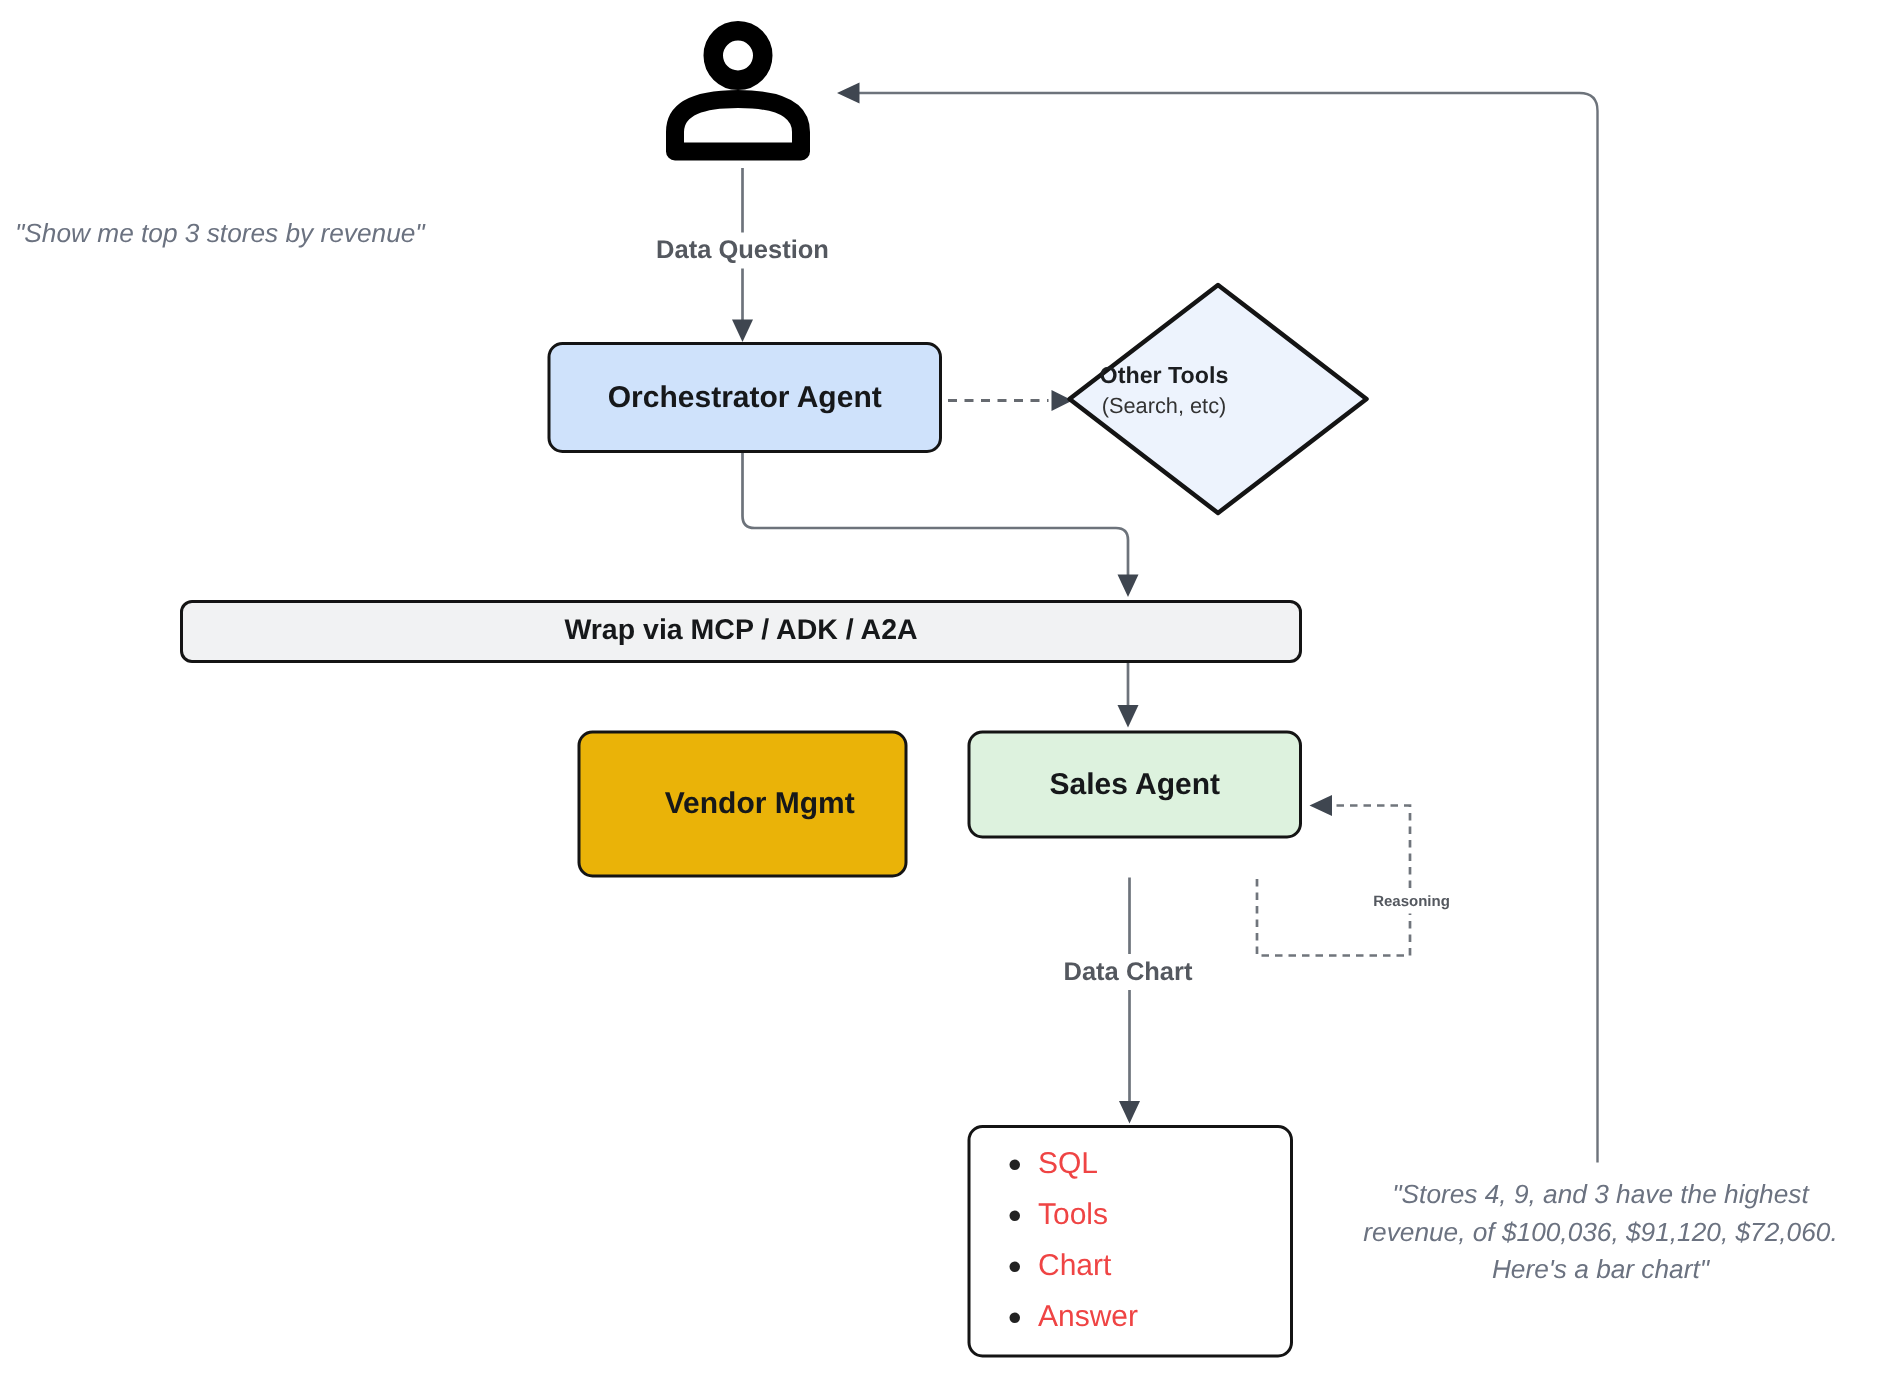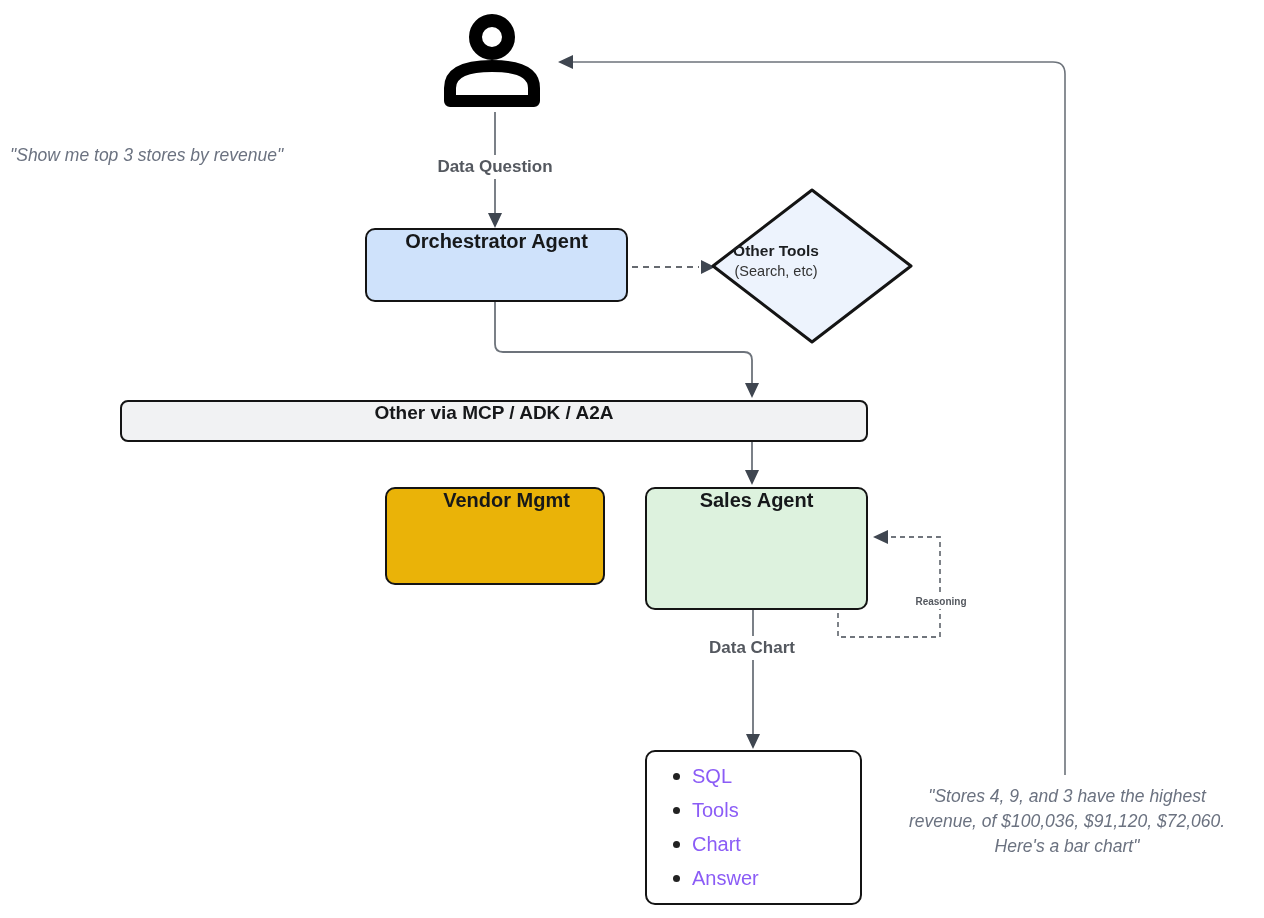--- a/index.html
+++ b/index.html
@@ -15,45 +15,45 @@
   .overlay {
     position: absolute;
     left: 0; top: 0;
     width: 1264px; height: 918px;
     z-index: 1;
   }
   .node {
     position: absolute;
     z-index: 2;
     display: flex;
-    align-items: flex-start;
+    align-items: center;
     justify-content: center;
     border: 2.5px solid #141414;
     border-radius: 10px;
     font-weight: bold;
     font-size: 20px;
     color: #16181a;
     text-align: center;
   }
   .node-orchestrator { left: 365px; top: 228px; width: 263px; height: 74px; background: #cfe2fb; }
   .node-bar { left: 120px; top: 400px; width: 748px; height: 42px; background: #f1f2f3; border-radius: 8px; font-size: 19px; }
   .node-inventory { left: 123px; top: 487px; width: 220px; height: 98px; background: #fbf3dc; }
   .node-vendor { left: 385px; top: 487px; width: 220px; height: 98px; background: #eab308; padding-left: 23px; }
-  .node-sales { left: 645px; top: 487px; width: 223px; height: 123px; background: #ddf2de; }
+  .node-sales { left: 645px; top: 487px; width: 223px; height: 72px; background: #ddf2de; }
   .node-output {
     left: 645px; top: 750px; width: 217px; height: 155px;
     background: #ffffff;
     flex-direction: column;
     align-items: flex-start;
     justify-content: center;
     font-weight: normal;
     padding-left: 26px;
     gap: 11px;
   }
-  .bullet-item { display: flex; align-items: center; gap: 12px; font-size: 20px; color: #8b5cf6; }
+  .bullet-item { display: flex; align-items: center; gap: 12px; font-size: 20px; color: #ef4444; }
   .bullet-dot { width: 7px; height: 7px; border-radius: 50%; background: #222; flex: 0 0 auto; }
   .diamond-label {
     position: absolute;
     z-index: 2;
     left: 696px; top: 240px; width: 160px;
     text-align: center;
     line-height: 21px;
   }
   .diamond-title { font-weight: bold; font-size: 15.5px; color: #1c1e21; }
   .diamond-sub { font-size: 14.5px; color: #333; }
@@ -143,21 +143,21 @@
   <div class="node node-orchestrator">
     <span>Orchestrator Agent</span>
   </div>
 
   <div class="diamond-label">
     <div class="diamond-title">Other Tools</div>
     <div class="diamond-sub">(Search, etc)</div>
   </div>
 
   <div class="node node-bar">
-    <span>Other via MCP / ADK / A2A</span>
+    <span>Wrap via MCP / ADK / A2A</span>
   </div>
 
 
   <div class="node node-vendor">
     <span>Vendor Mgmt</span>
   </div>
 
   <div class="node node-sales">
     <span>Sales Agent</span>
   </div>

